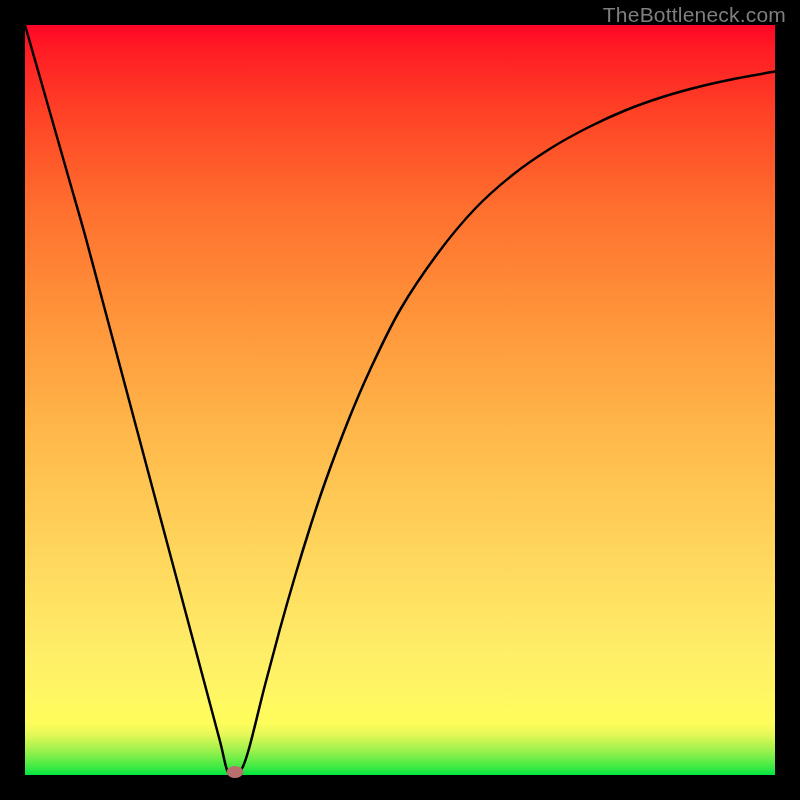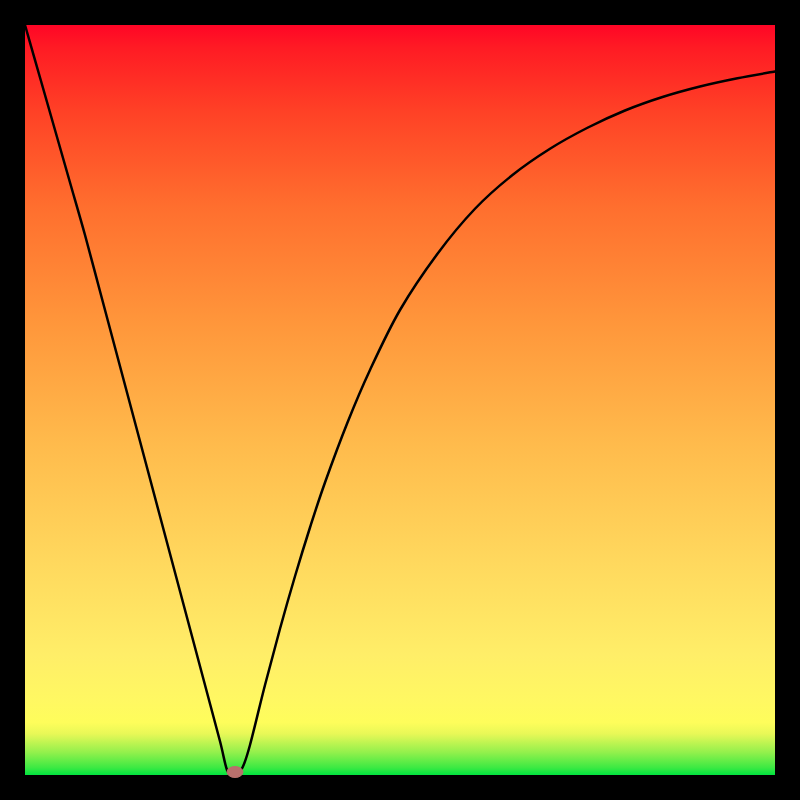--- a/index.html
+++ b/index.html
@@ -65,13 +65,14 @@
 </head>
 <body>
 
 <div class="frame">
   <div class="plot-area">
     <svg class="curve-svg" viewBox="0 0 750 750" preserveAspectRatio="none">
       <path id="curve-path" class="curve-path" d="M 0.00 0.00 C 2.50 8.75, 10.00 35.00, 15.00 52.50 C 20.00 70.00, 25.00 87.50, 30.00 105.00 C 35.00 122.50, 40.00 140.00, 45.00 157.50 C 50.00 175.00, 55.00 191.88, 60.00 210.00 C 65.00 228.13, 70.00 247.50, 75.00 266.25 C 80.00 285.00, 85.00 303.75, 90.00 322.50 C 95.00 341.25, 100.00 360.00, 105.00 378.75 C 110.00 397.50, 115.00 416.25, 120.00 435.00 C 125.00 453.75, 130.00 472.50, 135.00 491.25 C 140.00 510.00, 145.00 528.75, 150.00 547.50 C 155.00 566.25, 160.00 585.00, 165.00 603.75 C 170.00 622.50, 175.00 641.25, 180.00 660.00 C 185.00 678.75, 191.25 701.88, 195.00 716.25 C 198.75 730.63, 200.00 740.63, 202.50 746.25 C 205.00 751.88, 207.50 750.63, 210.00 750.00 C 212.50 749.38, 215.00 747.50, 217.50 742.50 C 220.00 737.50, 221.25 733.75, 225.00 720.00 C 228.75 706.25, 235.00 679.38, 240.00 660.00 C 245.00 640.63, 250.00 621.88, 255.00 603.75 C 260.00 585.63, 265.00 568.13, 270.00 551.25 C 275.00 534.38, 280.00 518.13, 285.00 502.50 C 290.00 486.88, 293.75 475.00, 300.00 457.50 C 306.25 440.00, 315.00 416.25, 322.50 397.50 C 330.00 378.75, 336.25 363.75, 345.00 345.00 C 353.75 326.25, 363.75 304.38, 375.00 285.00 C 386.25 265.63, 400.00 245.63, 412.50 228.75 C 425.00 211.88, 437.50 196.88, 450.00 183.75 C 462.50 170.63, 475.00 160.00, 487.50 150.00 C 500.00 140.00, 512.50 131.63, 525.00 123.75 C 537.50 115.88, 550.00 109.12, 562.50 102.75 C 575.00 96.38, 587.50 90.63, 600.00 85.50 C 612.50 80.38, 625.00 76.00, 637.50 72.00 C 650.00 68.00, 662.50 64.63, 675.00 61.50 C 687.50 58.38, 700.00 55.75, 712.50 53.25 C 725.00 50.75, 743.75 47.63, 750.00 46.50"></path>
       <ellipse id="min-marker" class="minimum-marker" cx="210.00" cy="747.00" rx="8" ry="5.5"></ellipse>
     </svg>
   </div>
+  <div class="watermark">TheBottleneck.com</div>
 </div>
 
 </body></html>

